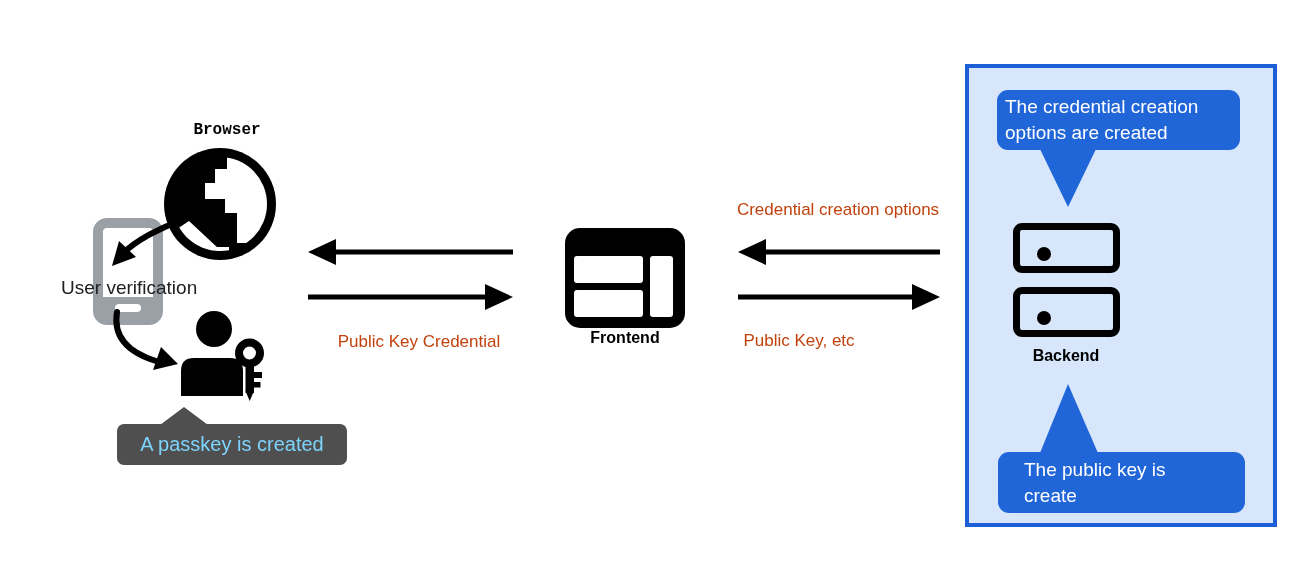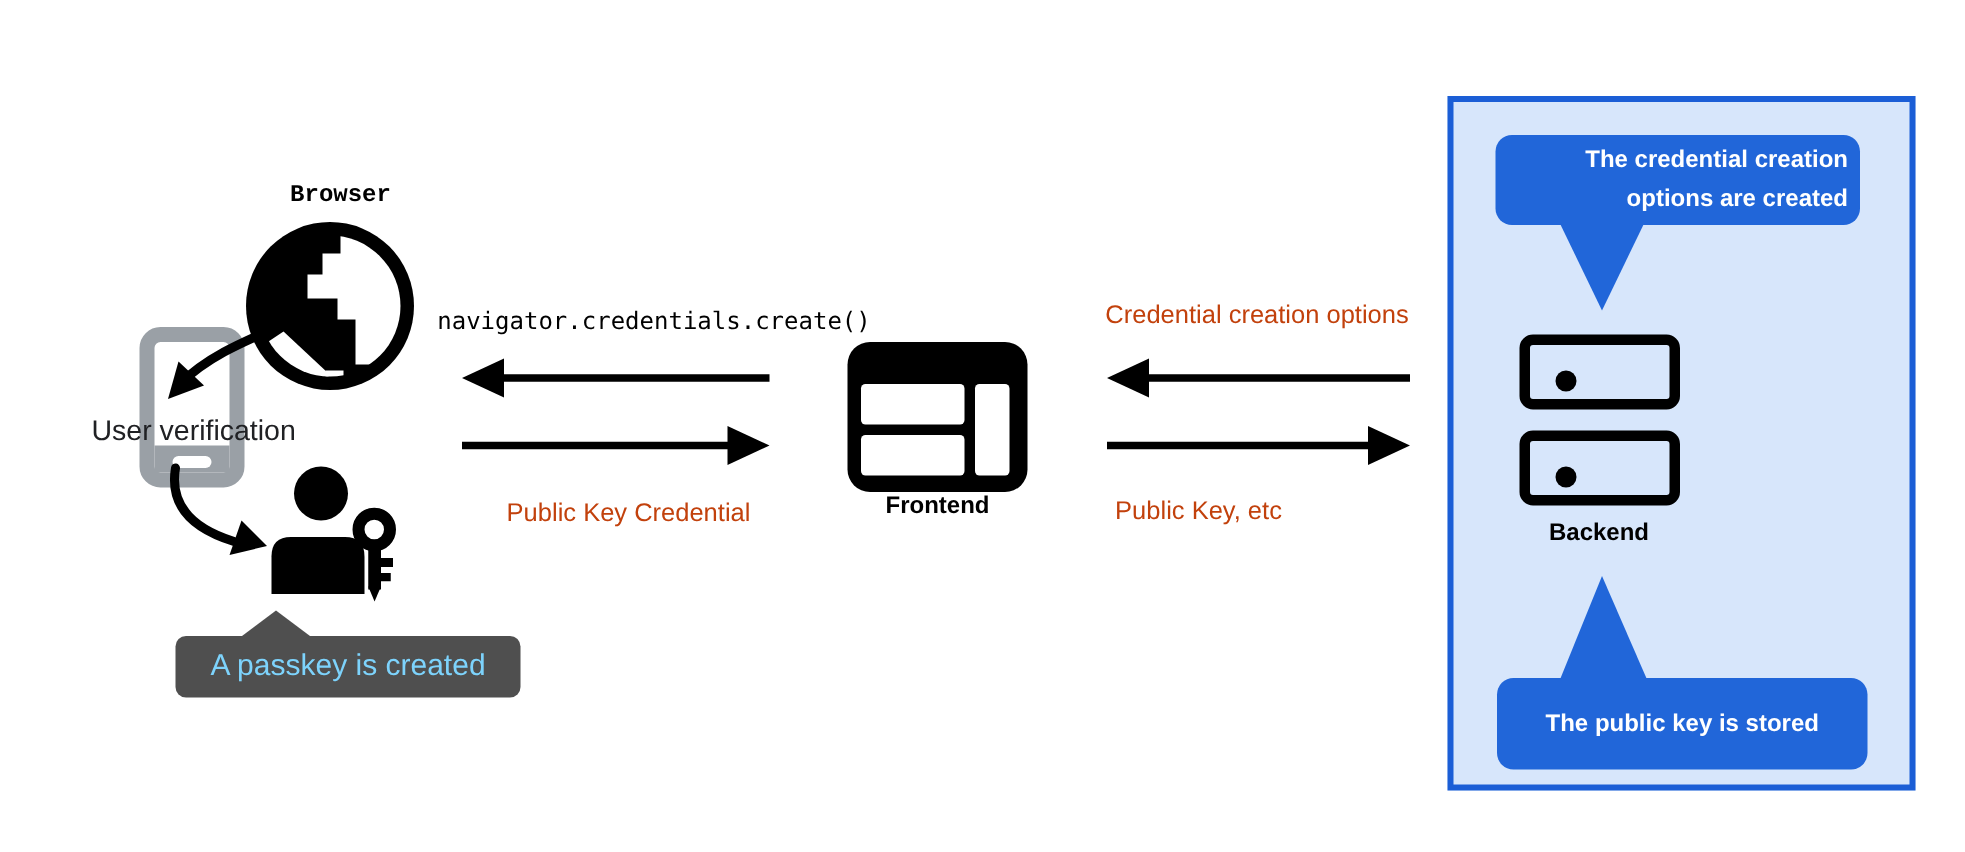--- a/index.html
+++ b/index.html
@@ -32,22 +32,22 @@
   .fe-icon{left:565px;top:228px;width:120px;height:100px;background:#000;border-radius:15px;}
   .fe-cell{position:absolute;background:#fff;border-radius:3px;}
   .fe-c1{left:9px;top:28px;width:69px;height:27px;}
   .fe-c2{left:9px;top:62px;width:69px;height:27px;}
   .fe-c3{left:85px;top:28px;width:23px;height:61px;}
 
   
   .panel{left:965px;top:64px;width:312px;height:463px;box-sizing:border-box;
          background:var(--panel-fill);border:4px solid var(--panel-border);}
   .callout{position:absolute;background:var(--callout-blue);color:#fff;border-radius:11px;
-           display:flex;align-items:center;justify-content:center;text-align:right;
-           font-size:16px;line-height:26px;z-index:3;font-weight:bold;}
+           display:flex;align-items:center;justify-content:center;text-align:left;
+           font-size:19px;line-height:26px;z-index:3;}
   .callout-top{left:997px;top:90px;width:243px;height:60px;padding:2px 8px;box-sizing:border-box;}
   .callout-bottom{left:998px;top:452px;width:247px;height:61px;padding:2px 26px;box-sizing:border-box;}
   .tip-down{left:1039px;top:147px;width:0;height:0;border-left:29px solid transparent;
             border-right:29px solid transparent;border-top:60px solid var(--callout-blue);z-index:2;}
   .tip-up{left:1040px;top:384px;width:0;height:0;border-left:28px solid transparent;
           border-right:30px solid transparent;border-bottom:69px solid var(--callout-blue);z-index:2;}
 
   
   .srv{position:absolute;left:1013px;width:107px;height:50px;box-sizing:border-box;
        border:7px solid #000;border-radius:9px;}
@@ -91,21 +91,20 @@
     <circle cx="71.5" cy="45" r="10.5" fill="none" stroke="#000" stroke-width="8"></circle>
     <rect x="67.5" y="55" width="8.5" height="30" fill="#000"></rect>
     <rect x="76" y="64" width="8" height="6" fill="#000"></rect>
     <rect x="76" y="74" width="6.5" height="5.5" fill="#000"></rect>
     <polygon points="67.5,83 76,83 71.7,93" fill="#000"></polygon>
   </svg>
 
   <div class="abs tooltip-tip"></div>
   <div class="abs tooltip">A passkey is created</div>
 
-  <div class="abs ctr mono-label" style="left:436px;top:214px;">navigator.credentials.create()</div>
   <div class="abs ctr arrow-label" style="left:419px;top:342px;text-align:center;">Public Key Credential</div>
 
   <div class="abs fe-icon">
     <div class="fe-cell fe-c1"></div>
     <div class="fe-cell fe-c2"></div>
     <div class="fe-cell fe-c3"></div>
   </div>
   <div class="abs ctr node-label" style="left:625px;top:338px;">Frontend</div>
 
   <div class="abs ctr arrow-label" style="left:838px;top:210px;">Credential creation options</div>
@@ -118,21 +117,21 @@
 
   <div class="srv srv1">
     <div class="srv-dot"></div>
   </div>
   <div class="srv srv2">
     <div class="srv-dot"></div>
   </div>
   <div class="abs ctr node-label" style="left:1066px;top:356px;">Backend</div>
 
   <div class="abs tip-up"></div>
-  <div class="callout callout-bottom">The public key is stored</div>
+  <div class="callout callout-bottom">The public key is create</div>
 
   <svg class="overlay" width="1310" height="568" viewBox="0 0 1310 568">
 
     <g>
       <line x1="334" y1="252" x2="513" y2="252" stroke="#000" stroke-width="5"></line>
       <polygon points="308,252 336,239 336,265" fill="#000"></polygon>
     </g>
 
     <g>
       <line x1="308" y1="297" x2="487" y2="297" stroke="#000" stroke-width="5"></line>

